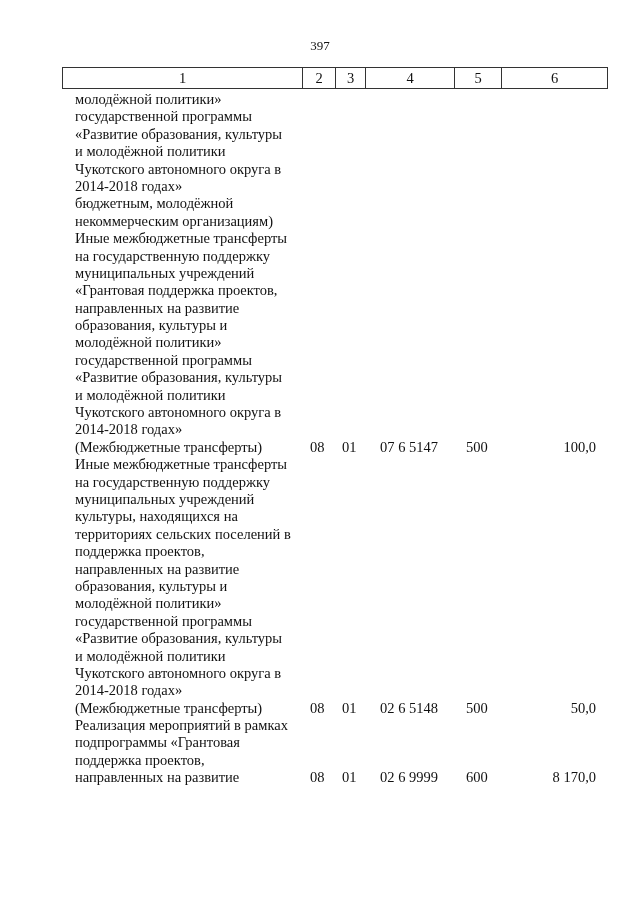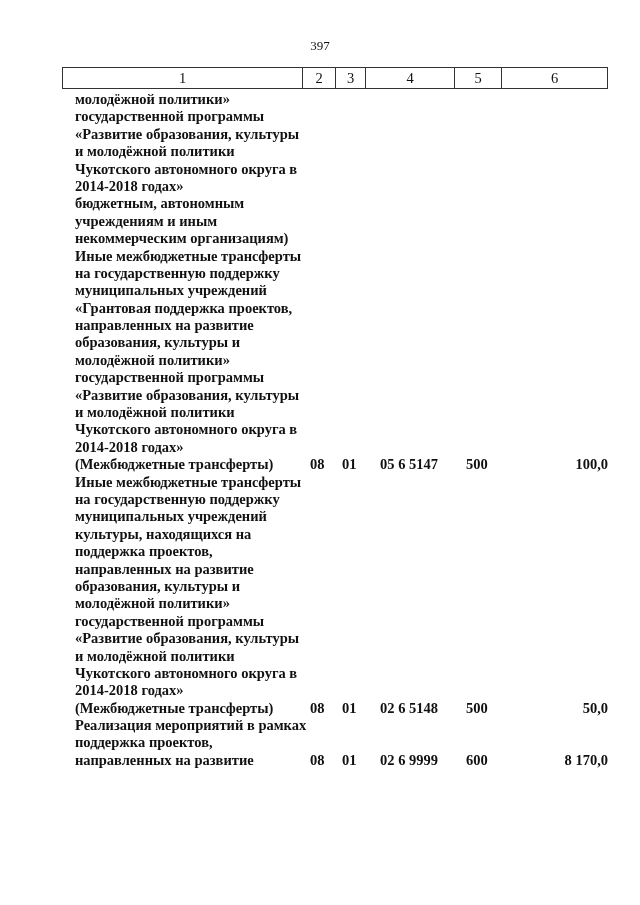--- a/index.html
+++ b/index.html
@@ -20,28 +20,27 @@
     border: 1px solid #333; height: 20px; padding: 0;
     text-align: center; vertical-align: middle; line-height: 20px;
   }
   .body-area {
     position: absolute; top: 91px; left: 0; width: 640px;
   }
   .row { position: relative; }
   .line {
     position: relative; height: 17.4px; line-height: 17.4px; font-size: 14.5px;
     white-space: nowrap;
-    font-weight: bold;
   }
   .desc { position: absolute; left: 75px; }
   .c2 { position: absolute; left: 310px; text-align: right; }
   .c3 { position: absolute; left: 342px; }
   .c4 { position: absolute; left: 380px; }
   .c5 { position: absolute; left: 466px; }
-  .c6 { position: absolute; right: 32px; text-align: right; }
+  .c6 { position: absolute; right: 44px; text-align: right; }
 </style>
 </head>
 <body>
 
 <div class="page-number">397</div>
 
 <table class="header-table">
   <tbody>
       <tr>
     <td style="width:239px">1</td>
@@ -68,24 +67,21 @@
       <div class="line">
         <span class="desc">и молодёжной политики</span>
       </div>
       <div class="line">
         <span class="desc">Чукотского автономного округа в</span>
       </div>
       <div class="line">
         <span class="desc">2014-2018 годах»</span>
       </div>
       <div class="line">
-        <span class="desc">бюджетным, автономным</span>
-      </div>
-      <div class="line">
-        <span class="desc">учреждениям и иным</span>
+        <span class="desc">бюджетным, молодёжной</span>
       </div>
       <div class="line">
         <span class="desc">некоммерческим организациям)</span>
         <span class="c2"></span>
         <span class="c3"></span>
         <span class="c4"></span>
         <span class="c5"></span>
         <span class="c6"></span>
       </div>
     </div>
@@ -123,37 +119,40 @@
       <div class="line">
         <span class="desc">Чукотского автономного округа в</span>
       </div>
       <div class="line">
         <span class="desc">2014-2018 годах»</span>
       </div>
       <div class="line">
         <span class="desc">(Межбюджетные трансферты)</span>
         <span class="c2">08</span>
         <span class="c3">01</span>
-        <span class="c4">05 6 5147</span>
+        <span class="c4">07 6 5147</span>
         <span class="c5">500</span>
         <span class="c6">100,0</span>
       </div>
     </div>
     <div class="row">
       <div class="line">
         <span class="desc">Иные межбюджетные трансферты</span>
       </div>
       <div class="line">
         <span class="desc">на государственную поддержку</span>
       </div>
       <div class="line">
         <span class="desc">муниципальных учреждений</span>
       </div>
       <div class="line">
         <span class="desc">культуры, находящихся на</span>
+      </div>
+      <div class="line">
+        <span class="desc">территориях сельских поселений в</span>
       </div>
       <div class="line">
         <span class="desc">поддержка проектов,</span>
       </div>
       <div class="line">
         <span class="desc">направленных на развитие</span>
       </div>
       <div class="line">
         <span class="desc">образования, культуры и</span>
       </div>
@@ -182,20 +181,23 @@
         <span class="c4">02 6 5148</span>
         <span class="c5">500</span>
         <span class="c6">50,0</span>
       </div>
     </div>
     <div class="row">
       <div class="line">
         <span class="desc">Реализация мероприятий в рамках</span>
       </div>
       <div class="line">
+        <span class="desc">подпрограммы «Грантовая</span>
+      </div>
+      <div class="line">
         <span class="desc">поддержка проектов,</span>
       </div>
       <div class="line">
         <span class="desc">направленных на развитие</span>
         <span class="c2">08</span>
         <span class="c3">01</span>
         <span class="c4">02 6 9999</span>
         <span class="c5">600</span>
         <span class="c6">8 170,0</span>
       </div>

